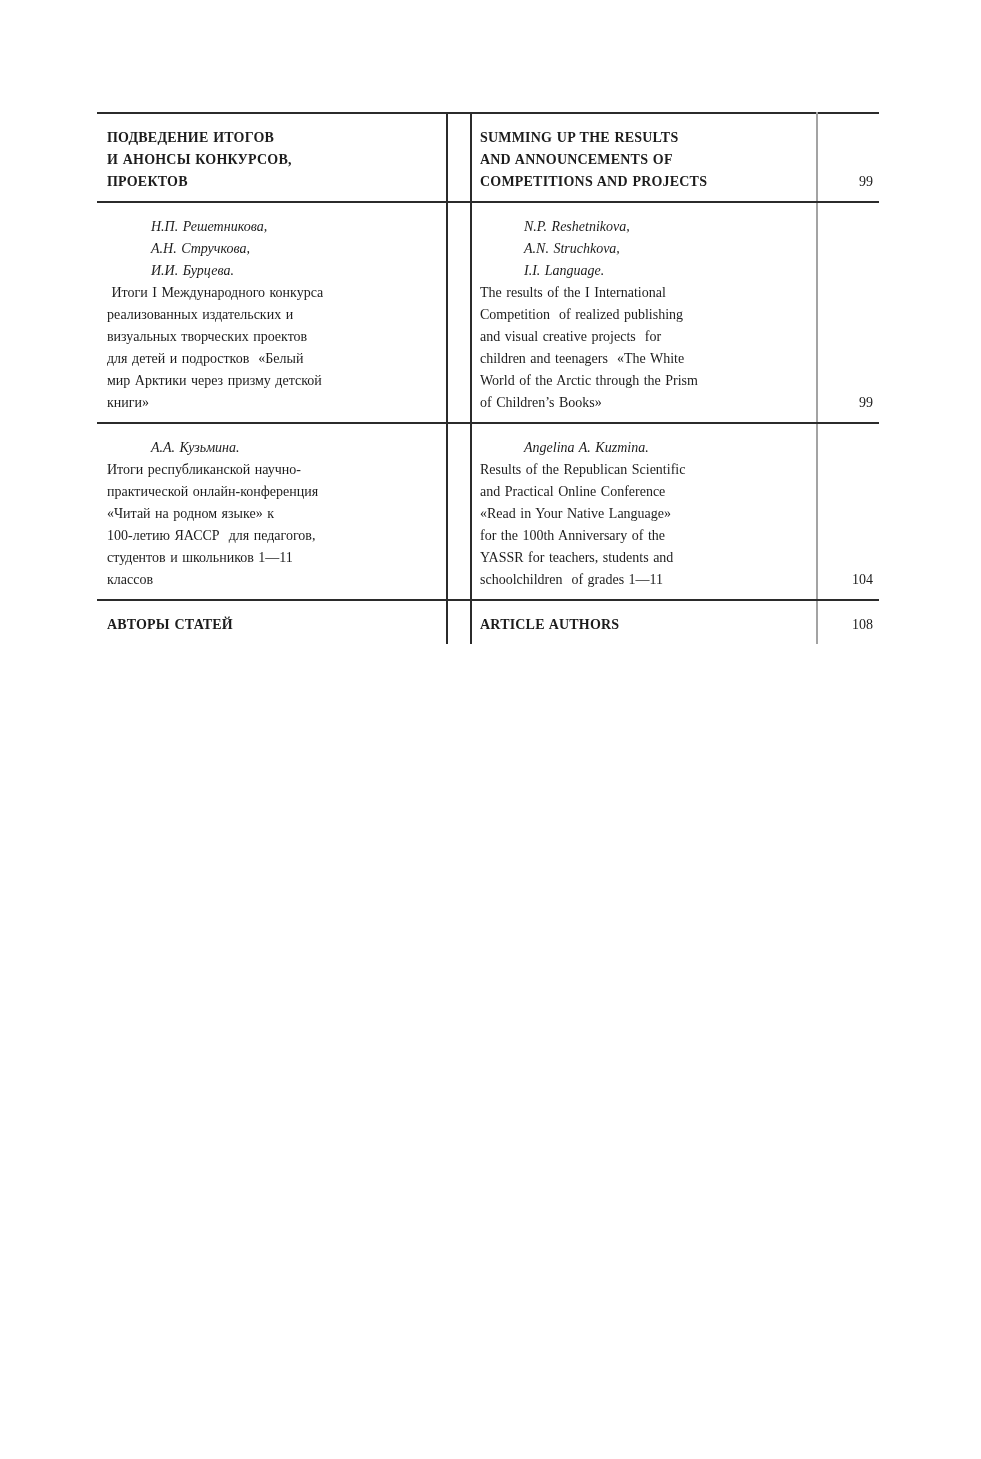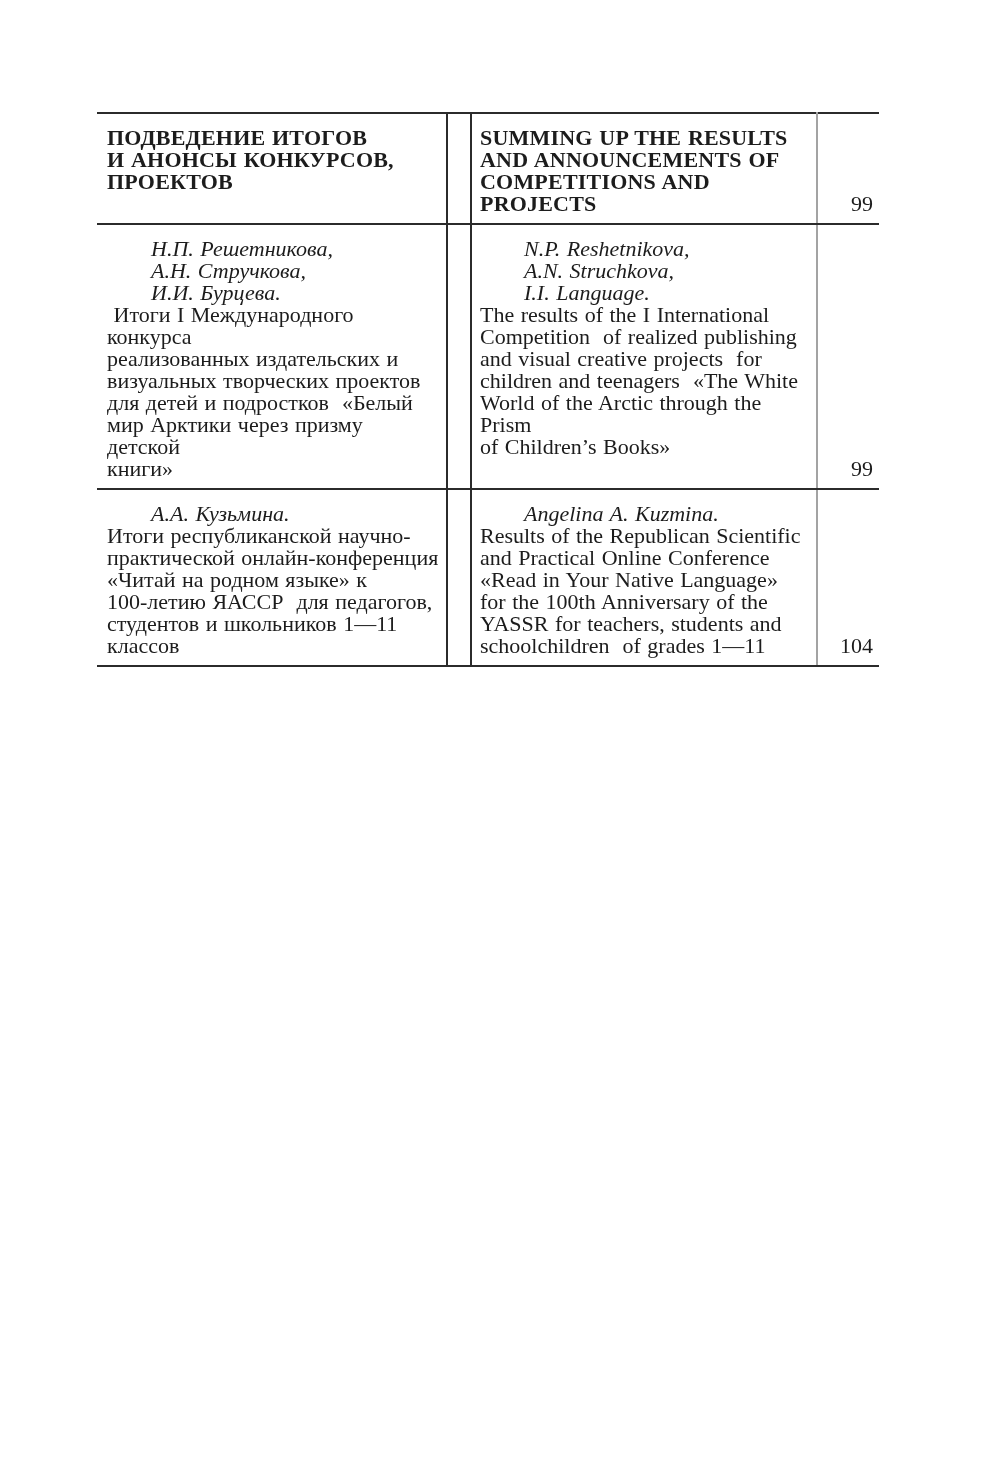--- a/index.html
+++ b/index.html
@@ -15,21 +15,21 @@
     overflow: hidden;
   }
   table.toc {
     position: absolute;
     left: 97px;
     top: 112px;
     width: 740px;
     border-collapse: collapse;
     table-layout: fixed;
     font-family: "Liberation Serif", "DejaVu Serif", serif;
-    font-size: 22px;
+    font-size: 14px;
     line-height: 22px;
     color: #1c1c1c;
     border-top: 2px solid #2b2b2b;
   }
   tr.bordered td {
     border-bottom: 2px solid #2b2b2b;
   }
   td {
     vertical-align: top;
     padding: 13px 6px 8px 10px;
@@ -133,16 +133,26 @@
           <div class="pre">Results of the Republican Scientific
 and Practical Online Conference
 «Read in Your Native Language»
 for the 100th Anniversary of the
 YASSR for teachers, students and
 schoolchildren  of grades 1—11</div>
         </td>
         <td class="col-page">104</td>
       </tr>
 
+      <tr>
+        <td class="col-ru">
+          <div class="pre heading">АВТОРЫ СТАТЕЙ</div>
+        </td>
+        <td class="col-gap"></td>
+        <td class="col-en">
+          <div class="pre heading">ARTICLE AUTHORS</div>
+        </td>
+        <td class="col-page">108</td>
+      </tr>
 
     </tbody>
   </table>
 </div>
 
 </body></html>

